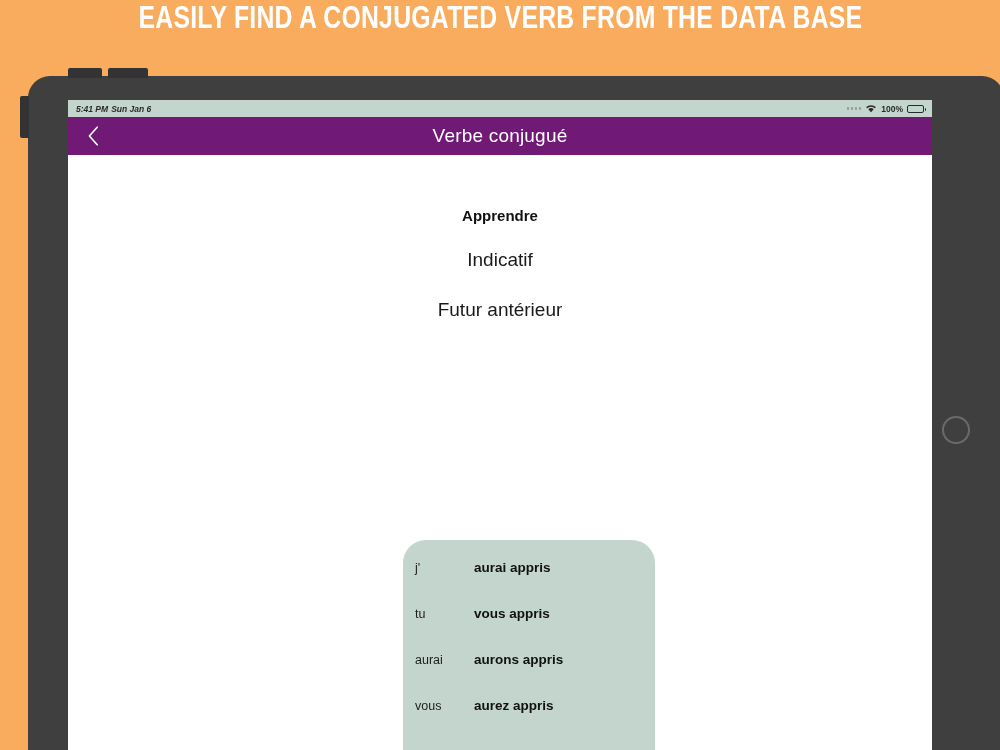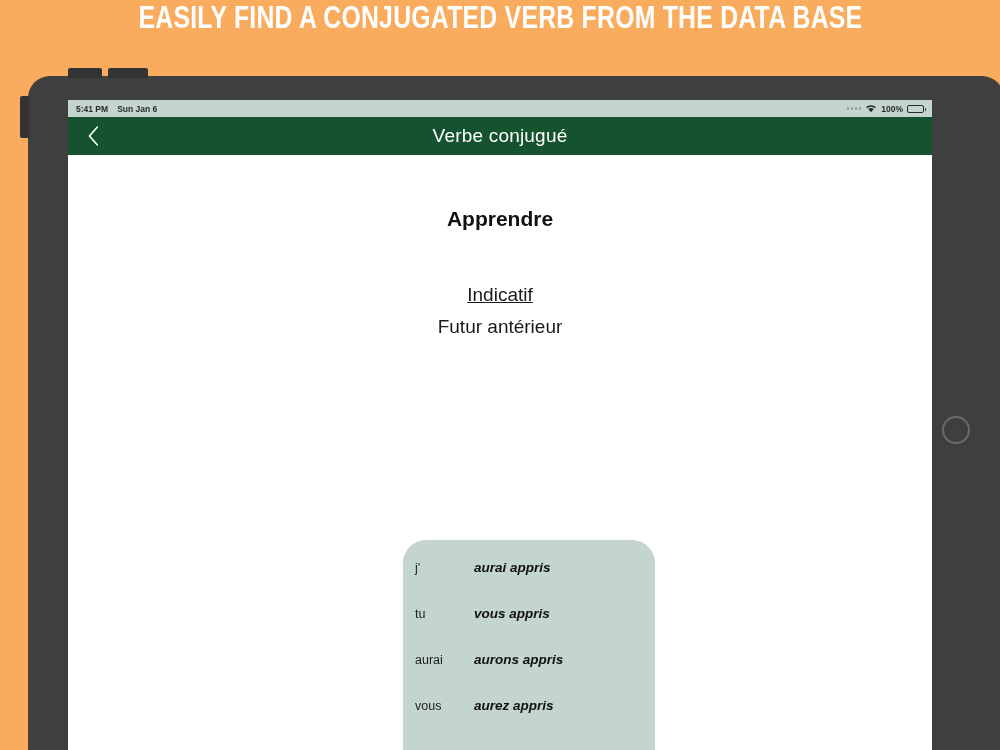--- a/index.html
+++ b/index.html
@@ -84,21 +84,21 @@
   #status-bar {
     height: 17px;
     background: #c3d5cc;
     display: flex;
     align-items: center;
     padding: 0 8px;
     font-size: 8.5px;
     color: #2a2a2a;
     font-weight: bold;
   }
-  #status-bar-left { display: flex; align-items: center; gap: 9px; }
+  #status-bar-left { display: flex; align-items: center; gap: 3px; font-style: italic; }
   #status-bar-right {
     margin-left: auto;
     display: flex;
     align-items: center;
     gap: 4px;
   }
   #signal-dots { display: flex; gap: 1.5px; align-items: center; }
   #signal-dots span {
     width: 2.5px; height: 2.5px; border-radius: 50%;
     background: #8d9c95; display: block;
@@ -123,21 +123,21 @@
   }
   #battery-level-fill {
     width: 100%; height: 100%;
     background: #2a2a2a;
     border-radius: 1px;
   }
 
   
   #nav-bar {
     height: 38px;
-    background: #14532d;
+    background: #701a75;
     position: relative;
     display: flex;
     align-items: center;
   }
   #back-button {
     position: absolute;
     left: 8px;
     top: 0;
     bottom: 0;
     width: 34px;
@@ -156,37 +156,36 @@
   }
 
   
   #content-area {
     background: #ffffff;
     height: 621px;
     position: relative;
   }
   #verb-title {
     text-align: center;
-    font-size: 21px;
+    font-size: 15px;
     font-weight: bold;
     color: #111111;
     margin-top: 52px;
   }
   #mood-label {
     text-align: center;
     font-size: 19px;
     color: #1a1a1a;
-    margin-top: 53px;
-    text-decoration: underline;
+    margin-top: 25px;
   }
   #tense-label {
     text-align: center;
     font-size: 19px;
     color: #1a1a1a;
-    margin-top: 10px;
+    margin-top: 28px;
   }
 
   
   #conjugation-card {
     position: absolute;
     left: 335px;
     top: 333px;
     width: 252px;
     height: 289px;
     background: #c3d5cc;
@@ -203,21 +202,20 @@
     width: 71px;
     padding-left: 12px;
     box-sizing: border-box;
     font-size: 12.5px;
     color: #1d1d1d;
     font-weight: normal;
   }
   .conjugation-form {
     font-size: 13.5px;
     font-weight: bold;
-    font-style: italic;
     color: #111111;
     white-space: nowrap;
   }
 </style>
 </head>
 <body>
 
 <div id="promo-banner">
   <div id="promo-headline">EASILY FIND A CONJUGATED VERB FROM THE DATA BASE</div>
 </div>

